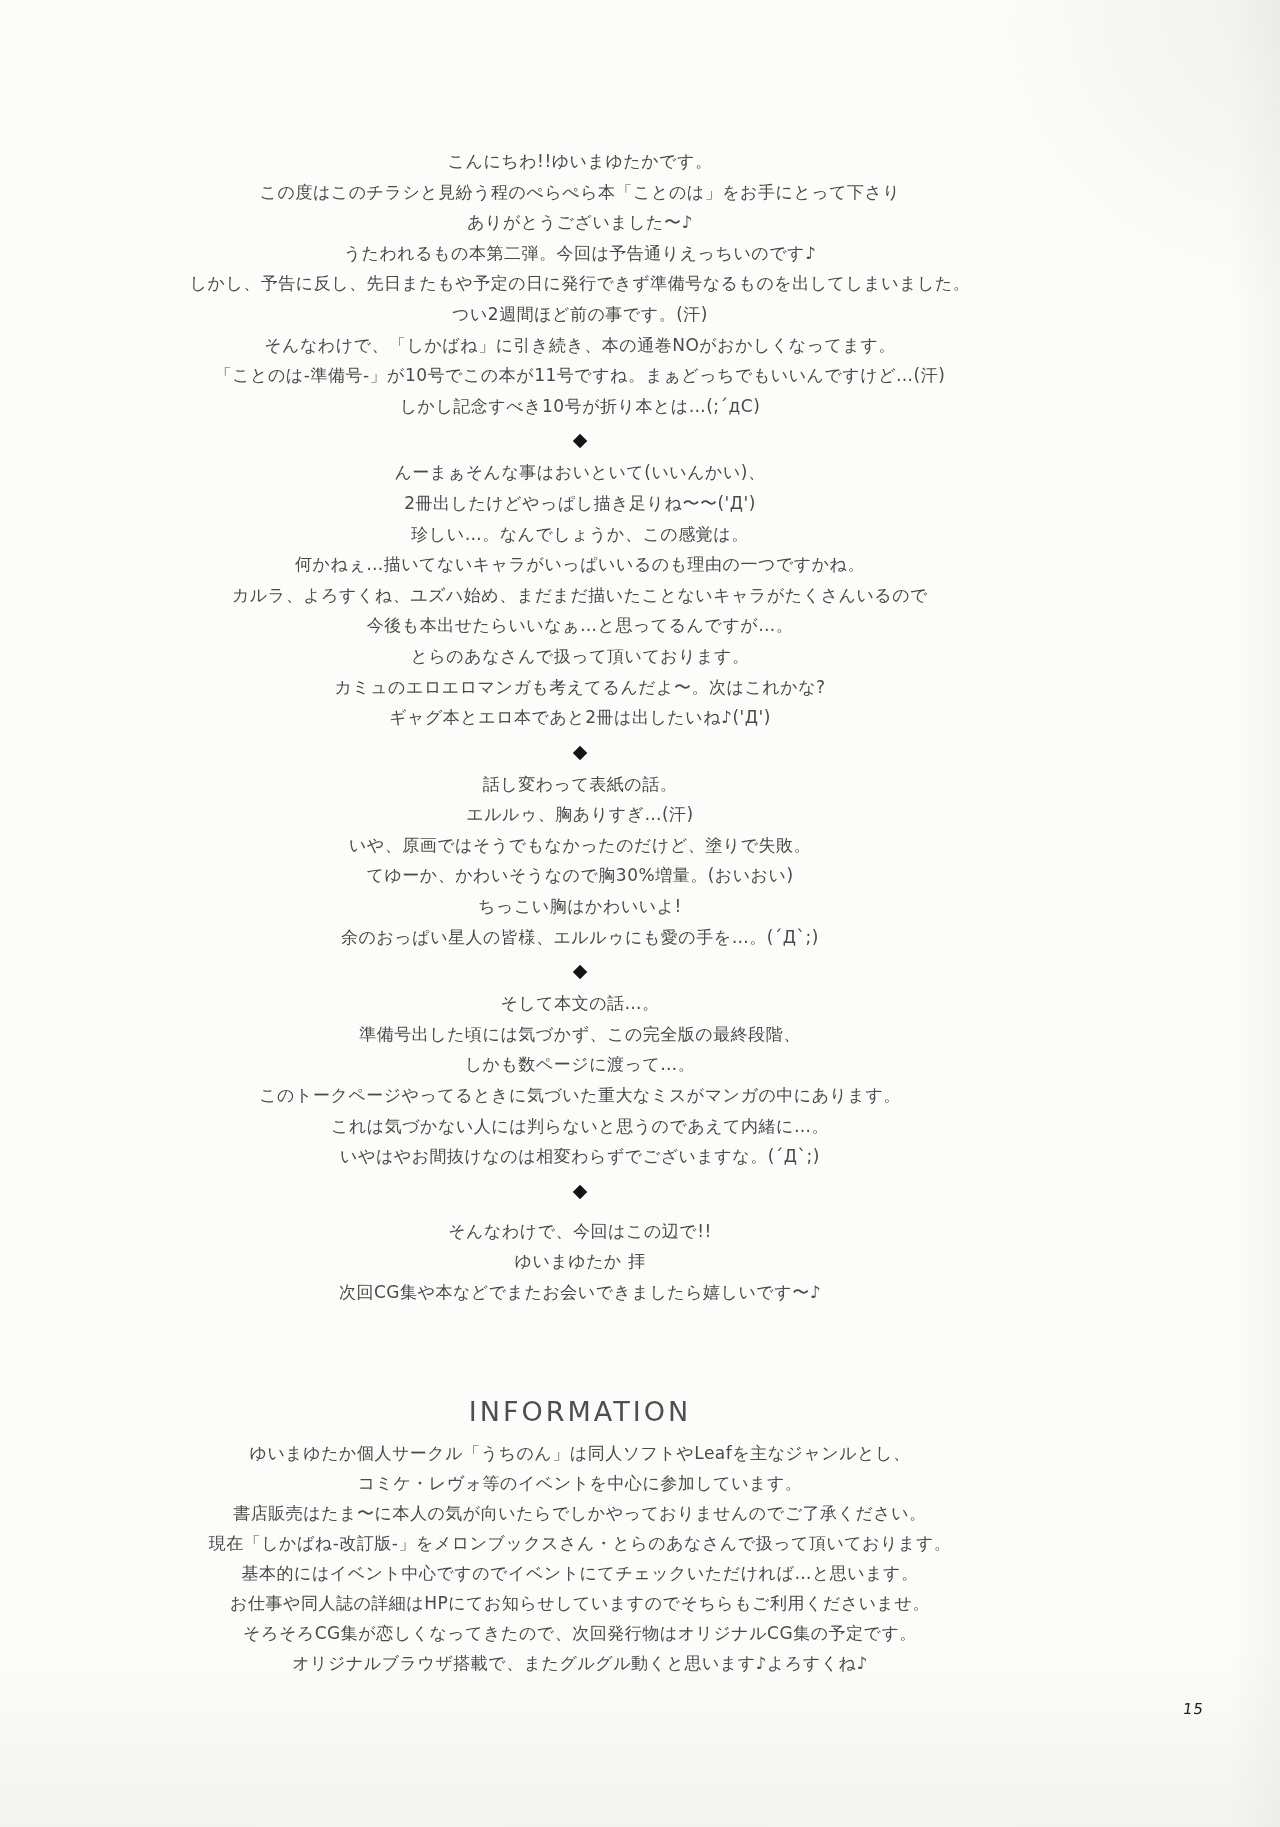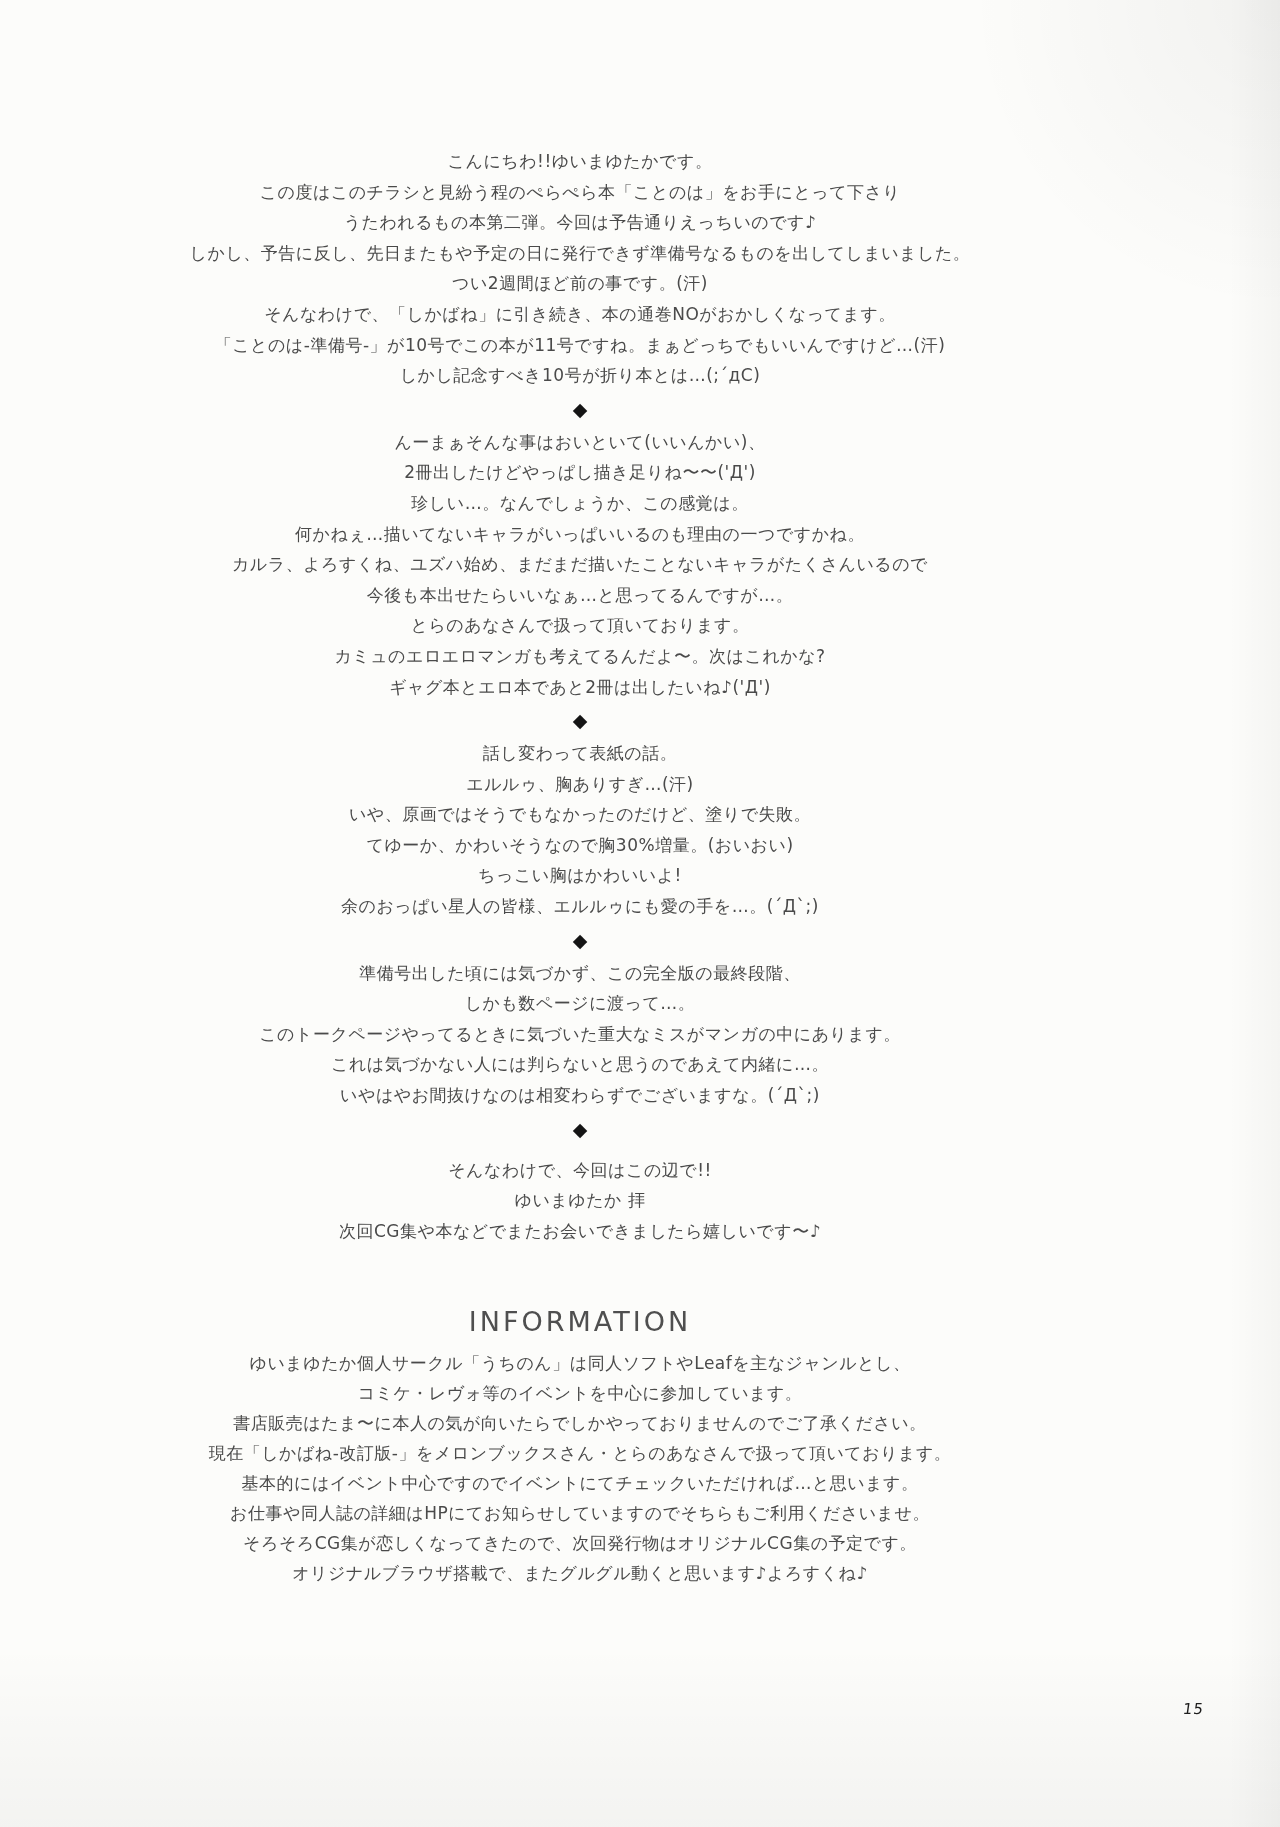--- a/index.html
+++ b/index.html
@@ -28,21 +28,21 @@
   }
   .para { font-size: 17px; line-height: 30.6px; letter-spacing: 0.5px; }
   .line { white-space: nowrap; }
   .divider {
     font-size: 19px;
     line-height: 30px;
     padding: 3px 0;
     color: #141414;
   }
   .closing { margin-top: 8px; }
-  .info { margin-top: 56px; }
+  .info { margin-top: 84px; }
   .info-heading {
     font-size: 27px;
     letter-spacing: 3px;
     line-height: 40px;
     color: #4f4f4f;
     margin-bottom: 6px;
   }
   .info .para { line-height: 30px; }
   .page-number {
     position: absolute;
@@ -55,20 +55,21 @@
 </style>
 </head>
 <body>
 
 <div class="page">
   <div class="column">
 
     <div class="para">
       <div class="line">こんにちわ!!ゆいまゆたかです。</div>
       <div class="line">この度はこのチラシと見紛う程のぺらぺら本「ことのは」をお手にとって下さり</div>
+      <div class="line">ありがとうございました〜♪</div>
       <div class="line">うたわれるもの本第二弾。今回は予告通りえっちいのです♪</div>
       <div class="line">しかし、予告に反し、先日またもや予定の日に発行できず準備号なるものを出してしまいました。</div>
       <div class="line">つい2週間ほど前の事です。(汗)</div>
       <div class="line">そんなわけで、「しかばね」に引き続き、本の通巻NOがおかしくなってます。</div>
       <div class="line">「ことのは-準備号-」が10号でこの本が11号ですね。まぁどっちでもいいんですけど…(汗)</div>
       <div class="line">しかし記念すべき10号が折り本とは…(;´дC)</div>
     </div>
 
     <div class="divider">◆</div>
 
@@ -91,20 +92,21 @@
       <div class="line">エルルゥ、胸ありすぎ…(汗)</div>
       <div class="line">いや、原画ではそうでもなかったのだけど、塗りで失敗。</div>
       <div class="line">てゆーか、かわいそうなので胸30%増量。(おいおい)</div>
       <div class="line">ちっこい胸はかわいいよ!</div>
       <div class="line">余のおっぱい星人の皆様、エルルゥにも愛の手を…。(´Д`;)</div>
     </div>
 
     <div class="divider">◆</div>
 
     <div class="para">
+      <div class="line">そして本文の話…。</div>
       <div class="line">準備号出した頃には気づかず、この完全版の最終段階、</div>
       <div class="line">しかも数ページに渡って…。</div>
       <div class="line">このトークページやってるときに気づいた重大なミスがマンガの中にあります。</div>
       <div class="line">これは気づかない人には判らないと思うのであえて内緒に…。</div>
       <div class="line">いやはやお間抜けなのは相変わらずでございますな。(´Д`;)</div>
     </div>
 
     <div class="divider">◆</div>
 
     <div class="para closing">

